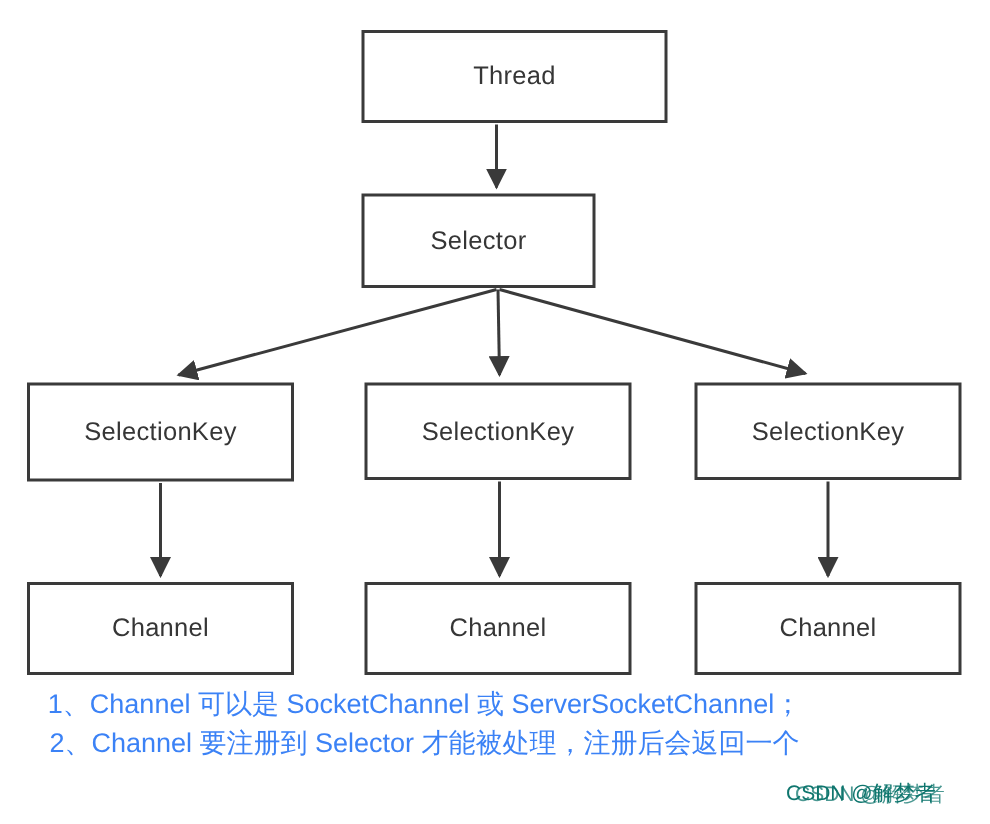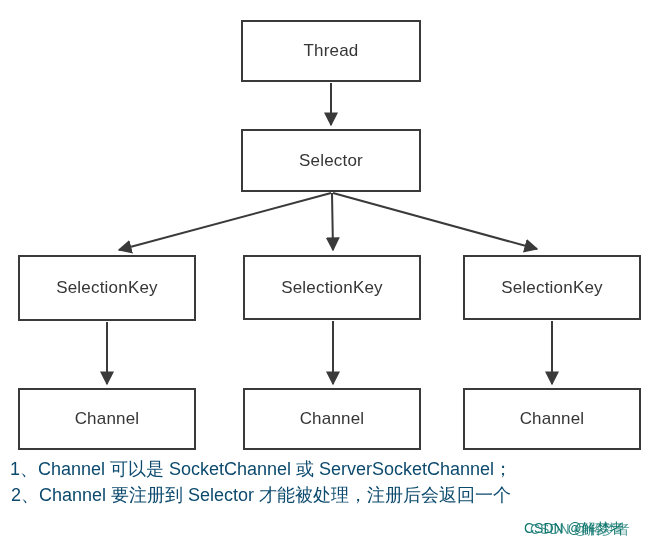--- a/index.html
+++ b/index.html
@@ -26,38 +26,39 @@
     box-sizing: border-box;
     border: 2px solid #3a3a3a;
     background: #ffffff;
     display: flex;
     align-items: center;
     justify-content: center;
     font-size: 17px;
     color: #363636;
     letter-spacing: 0.2px;
   }
-  .node-thread      { left: 241px; top: 20px;  width: 180px; height: 62px; }
-  .node-selector    { left: 241px; top: 129px; width: 180px; height: 63px; }
+  .node-thread      { left: 241px; top: 20px;  width: 204px; height: 62px; }
+  .node-selector    { left: 241px; top: 129px; width: 156px; height: 63px; }
   .node-sk-left     { left: 18px;  top: 255px; width: 178px; height: 66px; }
   .node-sk-middle   { left: 243px; top: 255px; width: 178px; height: 65px; }
   .node-sk-right    { left: 463px; top: 255px; width: 178px; height: 65px; }
   .node-ch-left     { left: 18px;  top: 388px; width: 178px; height: 62px; }
   .node-ch-middle   { left: 243px; top: 388px; width: 178px; height: 62px; }
   .node-ch-right    { left: 463px; top: 388px; width: 178px; height: 62px; }
 
   .notes {
     position: absolute;
     left: 0;
     top: 456px;
     width: 522px;
     text-align: center;
     font-size: 18px;
     line-height: 26px;
-    color: #0c4a6e;
+    color: #3b82f6;
+    padding-left: 22px;
   }
   .watermark {
     position: absolute;
     left: 524px;
     top: 520px;
     width: 136px;
     height: 22px;
     font-size: 14px;
     color: #0f766e;
     white-space: nowrap;

